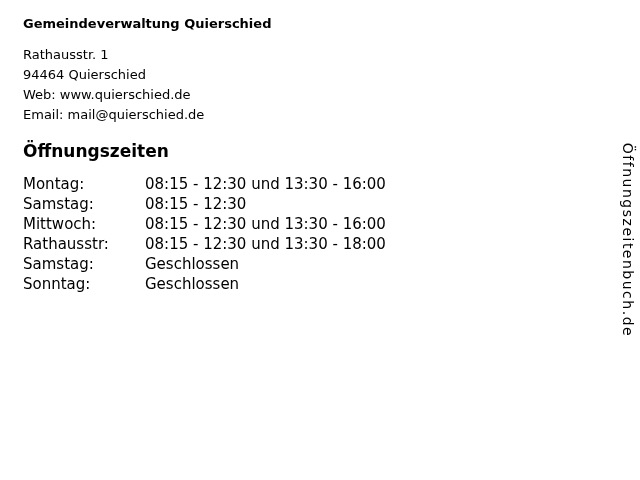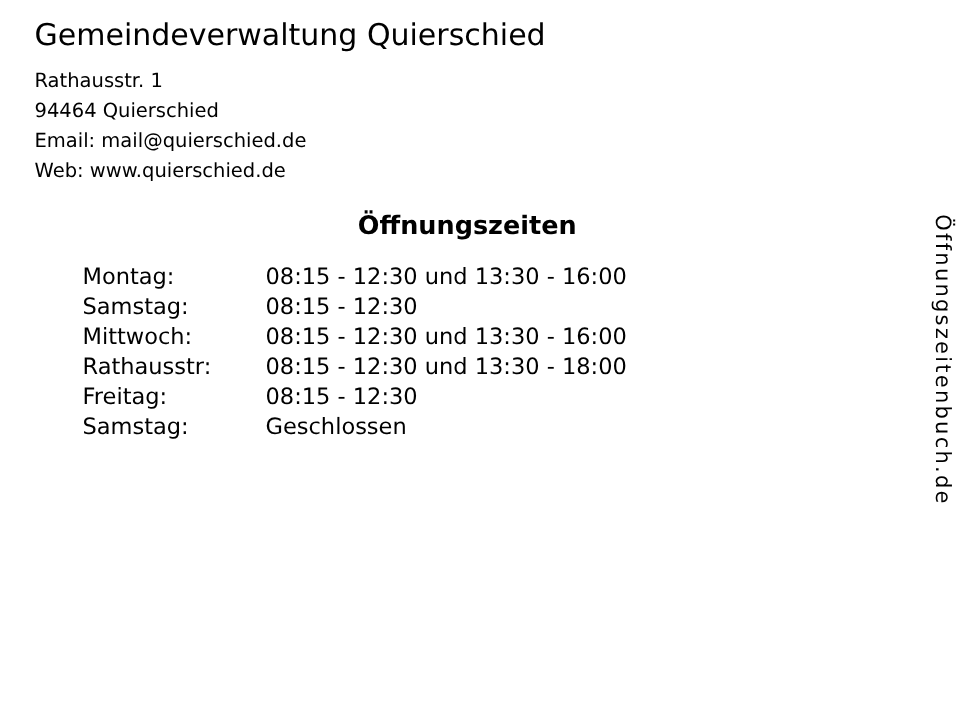--- a/index.html
+++ b/index.html
@@ -13,42 +13,40 @@
     height: 480px;
     position: relative;
     overflow: hidden;
     font-family: "DejaVu Sans", "Liberation Sans", sans-serif;
     color: #000000;
   }
   .content {
     padding: 12px 40px 0 23px;
   }
   .page-title {
-    font-size: 20px;
-    font-weight: normal;
+    font-size: 13px;
+    font-weight: bold;
     line-height: 23px;
     margin: 0 0 10px 0;
   }
   .address-line {
     font-size: 13px;
     line-height: 20px;
     white-space: nowrap;
   }
   .hours-heading {
     font-size: 17px;
     font-weight: bold;
     line-height: 20px;
     margin: 16px 0 13px 0;
-    text-align: center;
   }
   .hours-row {
     font-size: 15px;
     line-height: 20px;
     white-space: nowrap;
-    margin-left: 32px;
   }
   .hours-day {
     display: inline-block;
     width: 122px;
   }
   .hours-time {
     display: inline;
   }
   .watermark {
     position: absolute;
@@ -65,22 +63,22 @@
 </style>
 </head>
 <body>
 
 <div class="content">
   <h1 class="page-title">Gemeindeverwaltung Quierschied</h1>
 
   <div class="address-block">
     <div class="address-line">Rathausstr. 1</div>
     <div class="address-line">94464 Quierschied</div>
+    <div class="address-line">Web: www.quierschied.de</div>
     <div class="address-line">Email: mail@quierschied.de</div>
-    <div class="address-line">Web: www.quierschied.de</div>
   </div>
 
   <h2 class="hours-heading">Öffnungszeiten</h2>
 
   <div class="hours-table">
 
       <div class="hours-row">
         <span class="hours-day">Montag:</span><span class="hours-time">08:15 - 12:30 und 13:30 - 16:00</span>
       </div>
 
@@ -89,24 +87,24 @@
       </div>
 
       <div class="hours-row">
         <span class="hours-day">Mittwoch:</span><span class="hours-time">08:15 - 12:30 und 13:30 - 16:00</span>
       </div>
 
       <div class="hours-row">
         <span class="hours-day">Rathausstr:</span><span class="hours-time">08:15 - 12:30 und 13:30 - 18:00</span>
       </div>
 
-      <div class="hours-row">
-        <span class="hours-day">Freitag:</span><span class="hours-time">08:15 - 12:30</span>
-      </div>
 
       <div class="hours-row">
         <span class="hours-day">Samstag:</span><span class="hours-time">Geschlossen</span>
       </div>
 
+      <div class="hours-row">
+        <span class="hours-day">Sonntag:</span><span class="hours-time">Geschlossen</span>
+      </div>
     </div>
 </div>
 
 <div class="watermark">Öffnungszeitenbuch.de</div>
 
 </body></html>

